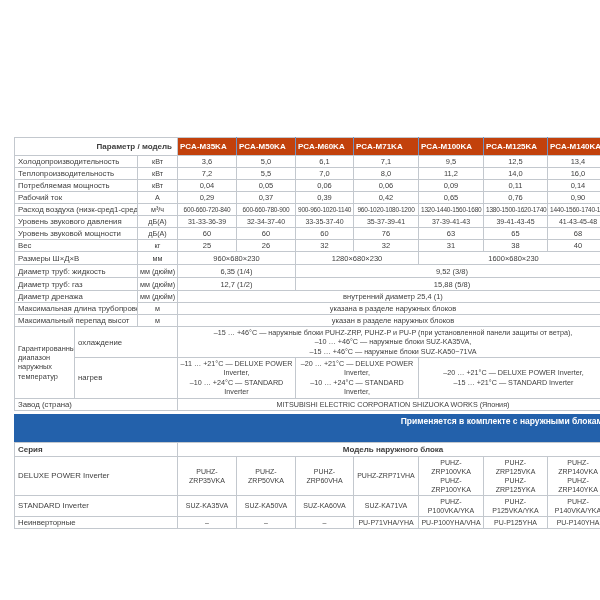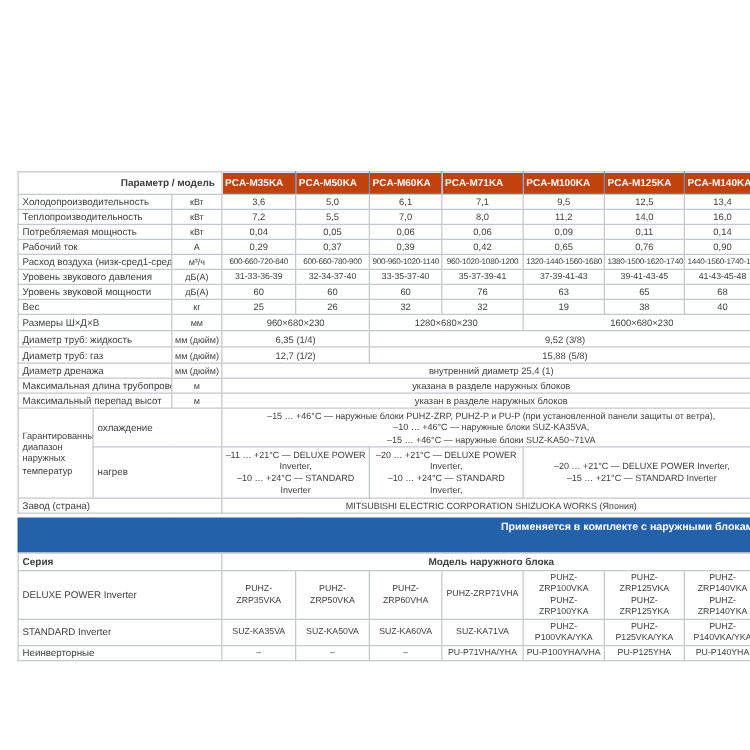--- a/index.html
+++ b/index.html
@@ -153,21 +153,21 @@
       <td class="val">68</td>
     </tr>
 
     <tr class="r">
       <td class="lbl" colspan="2">Вес</td>
       <td class="unit">кг</td>
       <td class="val">25</td>
       <td class="val">26</td>
       <td class="val">32</td>
       <td class="val">32</td>
-      <td class="val">19</td>
+      <td class="val">31</td>
       <td class="val">38</td>
       <td class="val">40</td>
     </tr>
 
     <tr class="mid">
       <td class="lbl" colspan="2">Размеры Ш×Д×В</td>
       <td class="unit">мм</td>
       <td class="val" colspan="2">960×680×230</td>
       <td class="val" colspan="2">1280×680×230</td>
       <td class="val" colspan="3">1600×680×230</td>

